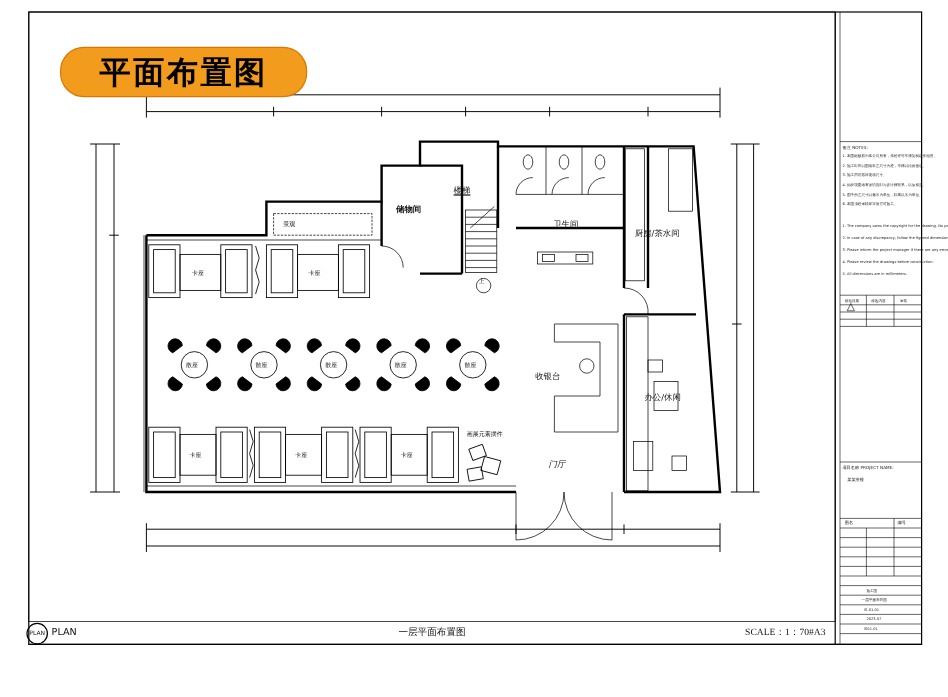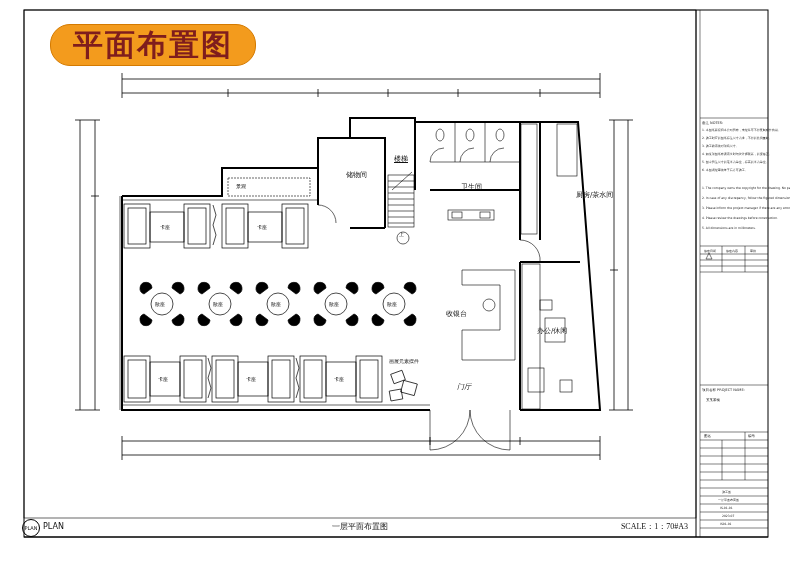--- a/index.html
+++ b/index.html
@@ -1,18 +1,18 @@
 <!DOCTYPE html>
 <html><head>
 <meta charset="utf-8">
 <style>
   html,body{margin:0;padding:0;background:#fff;}
   body{width:790px;height:581px;position:relative;overflow:hidden;font-family:"DejaVu Sans",sans-serif;}
   .sheet{position:absolute;left:0;top:0;width:790px;height:581px;}
-  .title-pill{position:absolute;left:50px;top:24px;width:204px;height:40px;border-radius:20px;background:#f39b1d;border:1px solid #d47a00;display:flex;align-items:center;justify-content:center;font-size:30px;font-weight:bold;color:#7f1d1d;letter-spacing:2px;}
+  .title-pill{position:absolute;left:50px;top:39px;width:204px;height:40px;border-radius:20px;background:#f39b1d;border:1px solid #d47a00;display:flex;align-items:center;justify-content:center;font-size:26px;font-weight:bold;color:#000000;letter-spacing:2px;}
   .footer{position:absolute;left:22px;top:518px;width:672px;height:18px;font-size:8px;color:#111;}
   .plan-circle{position:absolute;left:0;top:1px;width:16px;height:16px;border:1px solid #000;border-radius:50%;font-size:5px;display:flex;align-items:center;justify-content:center;}
   .plan-label{position:absolute;left:21px;top:4px;font-size:8px;}
   .plan-title{position:absolute;left:310px;top:3px;font-size:8px;}
   .plan-scale{position:absolute;right:6px;top:3px;font-size:8px;font-family:Liberation Serif, serif;}
   .tb-text{position:absolute;font-size:3px;color:#222;white-space:nowrap;}
   .tb-text.sm{font-size:3.5px;}
   .label{position:absolute;font-size:7px;color:#111;white-space:nowrap;}
   .label.xs{font-size:5px;}
 </style>
@@ -231,24 +231,24 @@
       <path d="M-18,10 a6,6 0 1 0 8,6 z" fill="#000"></path>
       <path d="M18,10 a6,6 0 1 1 -8,6 z" fill="#000"></path>
     </g>
   </g>
 
   <circle cx="403" cy="238" r="6" fill="none" stroke="#000" stroke-width="0.6"></circle>
 </svg>
 
 <div class="title-pill">平面布置图</div>
 
-<span class="label" style="left:346px;top:170px;">储物间</span>
-<span class="label" style="left:394px;top:154px;text-decoration:underline;">楼梯</span>
+<span class="label" style="left:330px;top:170px;font-weight:bold;">储物间</span>
+<span class="label" style="left:378px;top:154px;text-decoration:underline;">楼梯</span>
 <span class="label" style="left:461px;top:182px;">卫生间</span>
-<span class="label" style="left:576px;top:190px;">厨房/茶水间</span>
+<span class="label" style="left:529px;top:190px;">厨房/茶水间</span>
 <span class="label" style="left:446px;top:309px;">收银台</span>
 <span class="label" style="left:537px;top:326px;">办公/休闲</span>
 <span class="label" style="left:457px;top:382px;font-style:italic;">门厅</span>
 <span class="label xs" style="left:236px;top:183px;">景观</span>
 <span class="label xs" style="left:389px;top:358px;">画展元素摆件</span>
 <span class="label xs" style="left:399px;top:231px;">上</span>
 
 <span class="label xs" style="left:160px;top:224px;">卡座</span>
 <span class="label xs" style="left:257px;top:224px;">卡座</span>
 <span class="label xs" style="left:158px;top:376px;">卡座</span>

